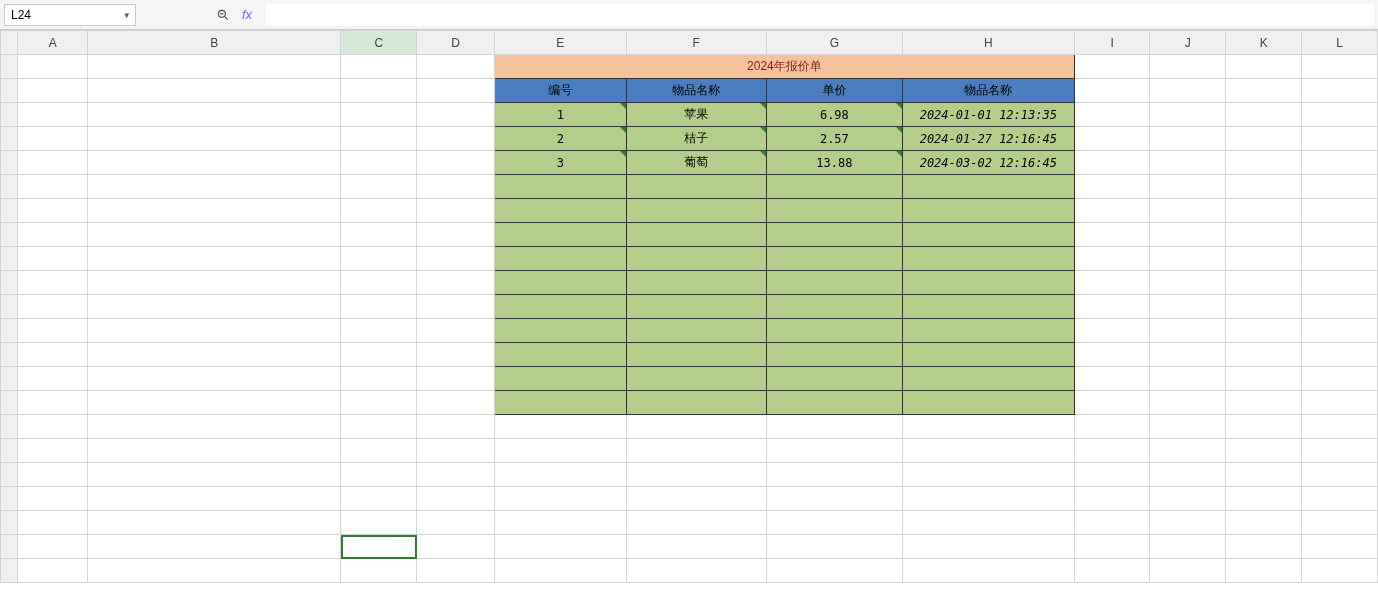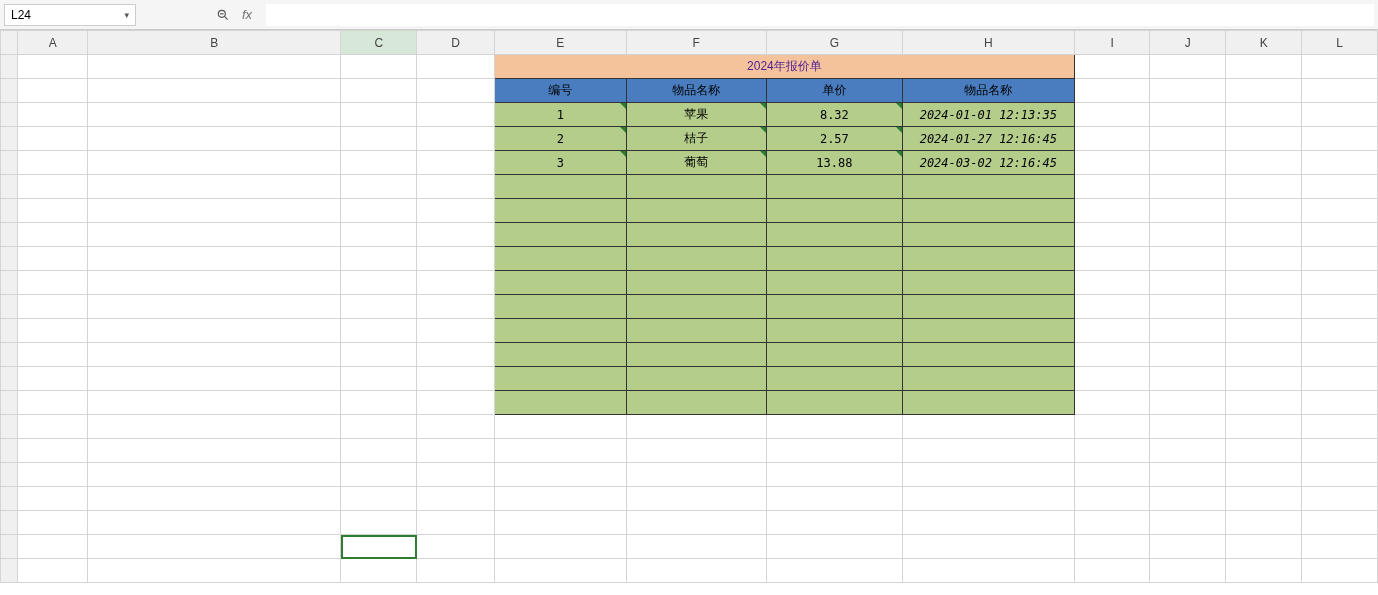--- a/index.html
+++ b/index.html
@@ -50,21 +50,21 @@
       font-size: 14px;
       color: #555;
       cursor: pointer;
     }
     .fbar-icon svg {
       display: block;
     }
     .fx-label {
       font-style: italic;
       font-size: 13px;
-      color: #737373;
+      color: #8b5cf6;
       margin-right: 6px;
     }
     .formula-input {
       flex: 1;
       height: 22px;
       background: #fff;
       border: none;
       outline: none;
       font-size: 12px;
       padding: 0 6px;
@@ -116,21 +116,21 @@
     .col-I { width: 80px; }
     .col-J { width: 80px; }
     .col-K { width: 80px; }
     .col-L { width: 80px; }
 
     .title-cell {
       background: #f5c39b !important;
       font-weight: bold;
       font-size: 14px;
       border: 1px solid #333 !important;
-      color: #4c1d95;
+      color: #7f1d1d;
     }
     .header-cell {
       background: #4a7dbf !important;
       color: #000;
       font-weight: bold;
       font-size: 13px;
       border: 1px solid #333 !important;
     }
     .data-cell, .empty-data-cell {
       background: #b5cd8b !important;
@@ -245,21 +245,21 @@
           <td></td>
         </tr>
         <tr>
           <th class="row-header"></th>
           <td></td>
           <td></td>
           <td></td>
           <td></td>
           <td class="data-cell tick">1</td>
           <td class="data-cell tick">苹果</td>
-          <td class="data-cell tick">8.32</td>
+          <td class="data-cell tick">6.98</td>
           <td class="data-cell time">2024-01-01 12:13:35</td>
           <td></td>
           <td></td>
           <td></td>
           <td></td>
         </tr>
         <tr>
           <th class="row-header"></th>
           <td></td>
           <td></td>

